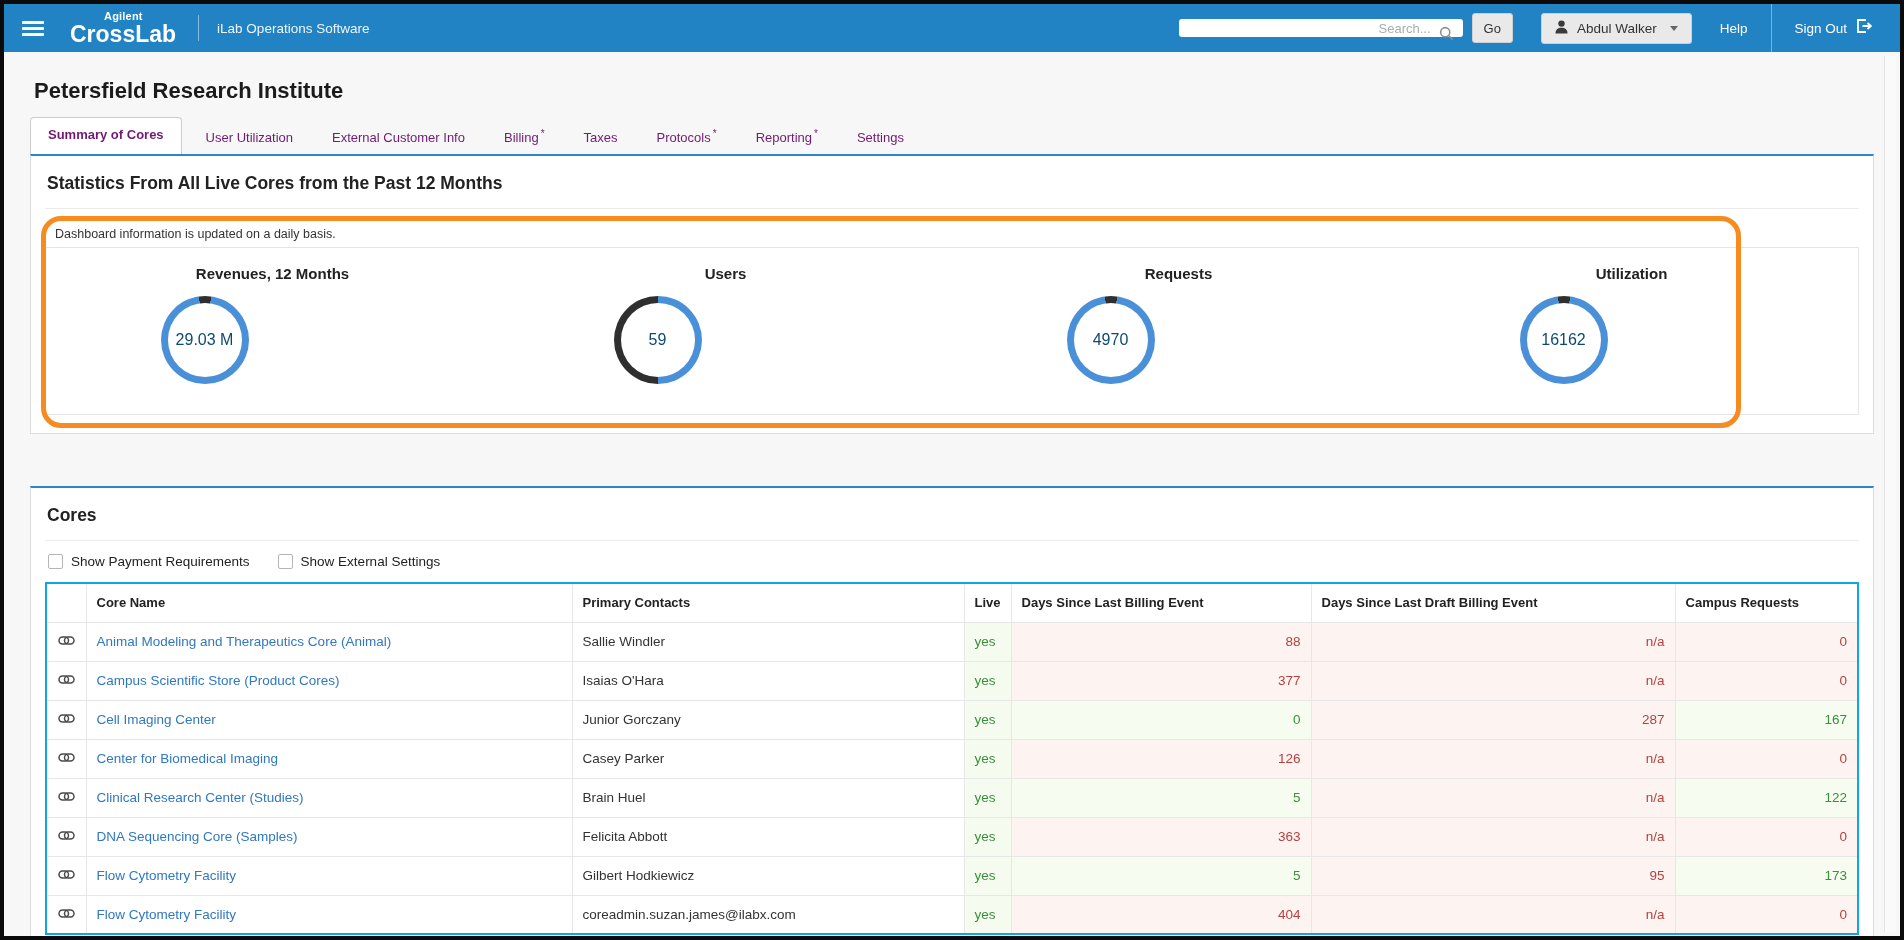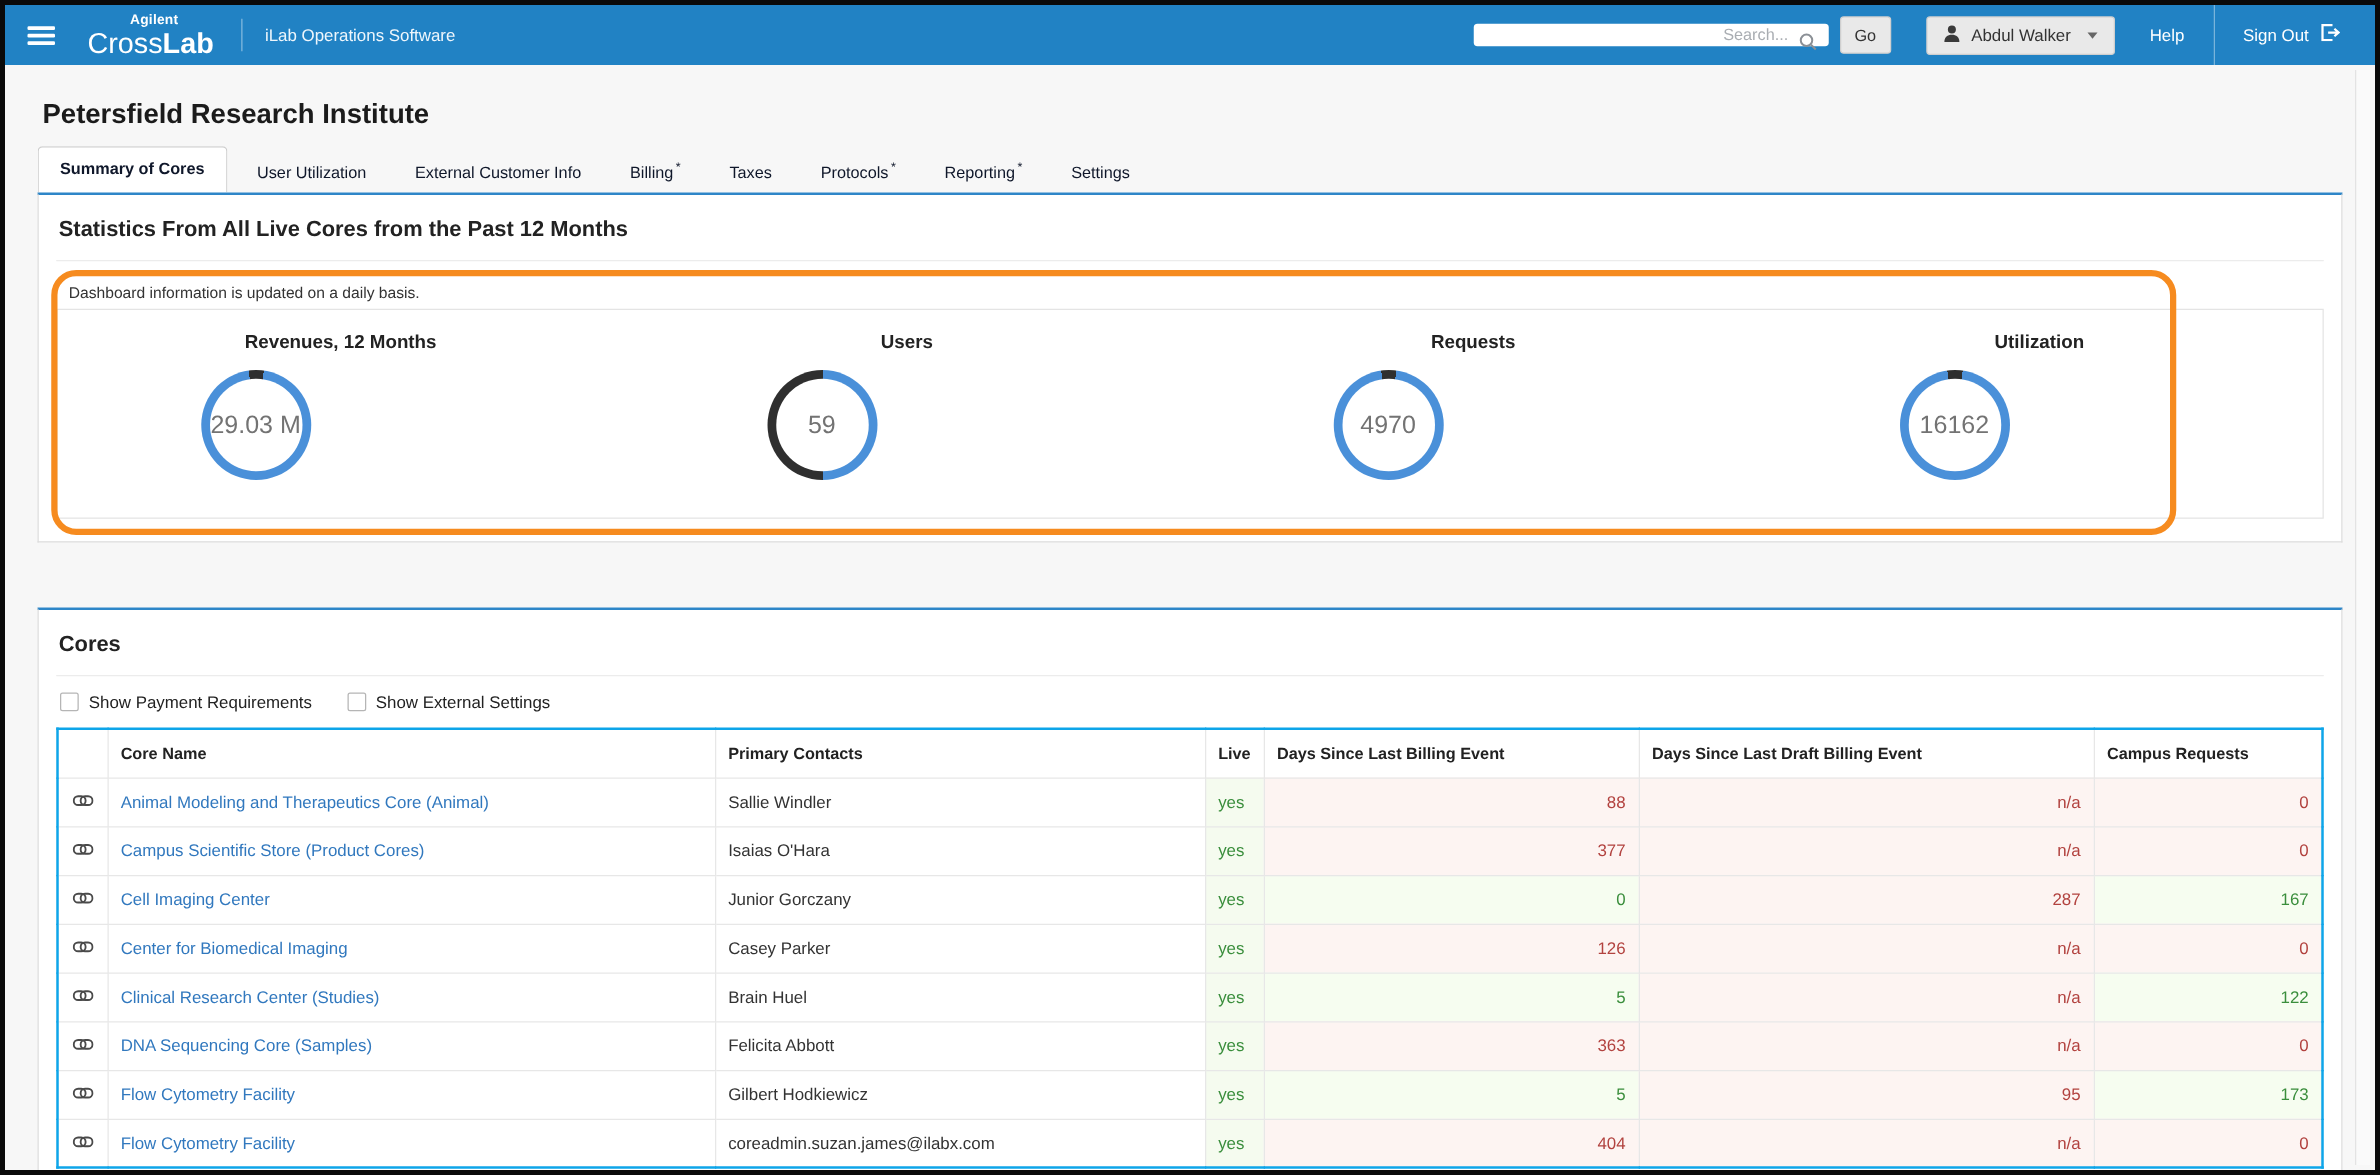--- a/index.html
+++ b/index.html
@@ -9,21 +9,21 @@
 
   
   header { height:48px; background:#2182c4; display:flex; align-items:center;
            justify-content:space-between; padding:0 0 0 14px; color:#fff;gap:44px; }
   .h-left { display:flex; align-items:center; height:100%; }
   .hamburger { width:22px; display:flex; flex-direction:column; gap:3px; cursor:pointer; margin:0 4px; }
   .hamburger span { height:3px; background:#fff; border-radius:1px; }
   .logo { margin-left:22px; line-height:1; cursor:pointer; }
   .logo-top { font-size:11px; font-weight:600; margin-left:34px; letter-spacing:.2px; }
   .logo-main { font-size:23px; margin-top:1px; }
-  .logo-main .lt { font-weight:400; }
+  .logo-main .lt { font-weight:700; }
   .logo-main .bd { font-weight:700; }
   .h-div { width:1px; height:26px; background:rgba(255,255,255,.45); margin:0 18px 0 22px; }
   .app-title { font-size:13.5px; color:#eef6fc; }
   .h-right { display:flex; align-items:center; height:100%; }
   .search-wrap { position:relative; }
   .search-wrap input { width:284px; height:18px; border:none; border-radius:3px;
         padding:0 32px 0 12px; font-size:13px; color:#333; outline:none;
         font-family:inherit;text-align:right; }
   .search-wrap input::placeholder { color:#a9adb2; }
   .search-icon { position:absolute; right:9px; top:7px; }
@@ -36,42 +36,42 @@
   .caret { width:0; height:0; border-left:4px solid transparent; border-right:4px solid transparent;
         border-top:5px solid #666; margin-left:4px; }
   .help-link { color:#fff; font-size:13.5px; margin:0 24px 0 28px; text-decoration:none; cursor:pointer; }
   .signout-sec { border-left:1px solid rgba(255,255,255,.4); height:48px; display:flex;
         align-items:center; padding:0 28px 0 22px; gap:9px; cursor:pointer; }
   .signout-sec a { color:#fff; font-size:13.5px; text-decoration:none; }
 
   
   main { padding:0 26px; position:relative; }
   h1.page-title { font-size:22px; font-weight:700; color:#1b1b1b; margin:26px 0 13px 4px; }
-  .tabs { display:flex; align-items:flex-end; font-size:13px; color:#0f172a; }
+  .tabs { display:flex; align-items:flex-end; font-size:13px; color:#701a75; }
   .tab { padding:8px 15px 9px; margin-right:9px; cursor:pointer; white-space:nowrap; }
   .tab.active { background:#fff; border:1px solid #ccc; border-bottom:none;
         border-radius:4px 4px 0 0; font-weight:700; padding:9px 17px 12px; }
   .tab sup { font-size:10px; margin-left:2px; }
 
   .panel { background:#fff; border:1px solid #dcdcdc; border-top:2px solid #2e86c8;
         padding:14px 14px 18px; position:relative; }
   .panel h2 { font-size:17.5px; font-weight:700; color:#222; padding:3px 0 14px 2px;
         border-bottom:1px solid #ececec; }
 
   
   .note { font-size:12.5px; color:#333; margin:18px 0 6px 10px; position:relative; z-index:2; }
   .stat-box { border:1px solid #e4e4e4; display:flex; padding:17px 0 30px; background:#fff; }
   .stat-col { flex:1; display:flex; flex-direction:column; align-items:center; }
   .stat-label { font-size:15px; font-weight:700; color:#222; }
   .ring-row { margin-top:14px; transform:translateX(-68px); }
   .ring { width:88px; height:88px; border-radius:50%; display:flex;
         align-items:center; justify-content:center; }
   .ring-inner { width:74px; height:74px; border-radius:50%; background:#fff;
         display:flex; align-items:center; justify-content:center;
-        font-size:20px; color:#737373; white-space:nowrap; }
+        font-size:16px; color:#0c4a6e; white-space:nowrap; }
   .orange-overlay { position:absolute; left:10px; top:60px; width:1700px; height:212px;
         border:5px solid #f68b1f; border-radius:20px; pointer-events:none; z-index:3; }
 
   
   .cores-panel { margin-top:52px; }
   .filters { display:flex; gap:28px; margin:13px 0 13px 3px; align-items:center; }
   .filter { display:flex; gap:8px; align-items:center; font-size:13.5px; color:#222; cursor:pointer; }
   .checkbox { width:15px; height:15px; border:1px solid #b5b5b5; border-radius:2px; background:#fff; }
 
   table { width:100%; border-collapse:collapse; font-size:13.5px; border:2px solid #0ea5e9; }

